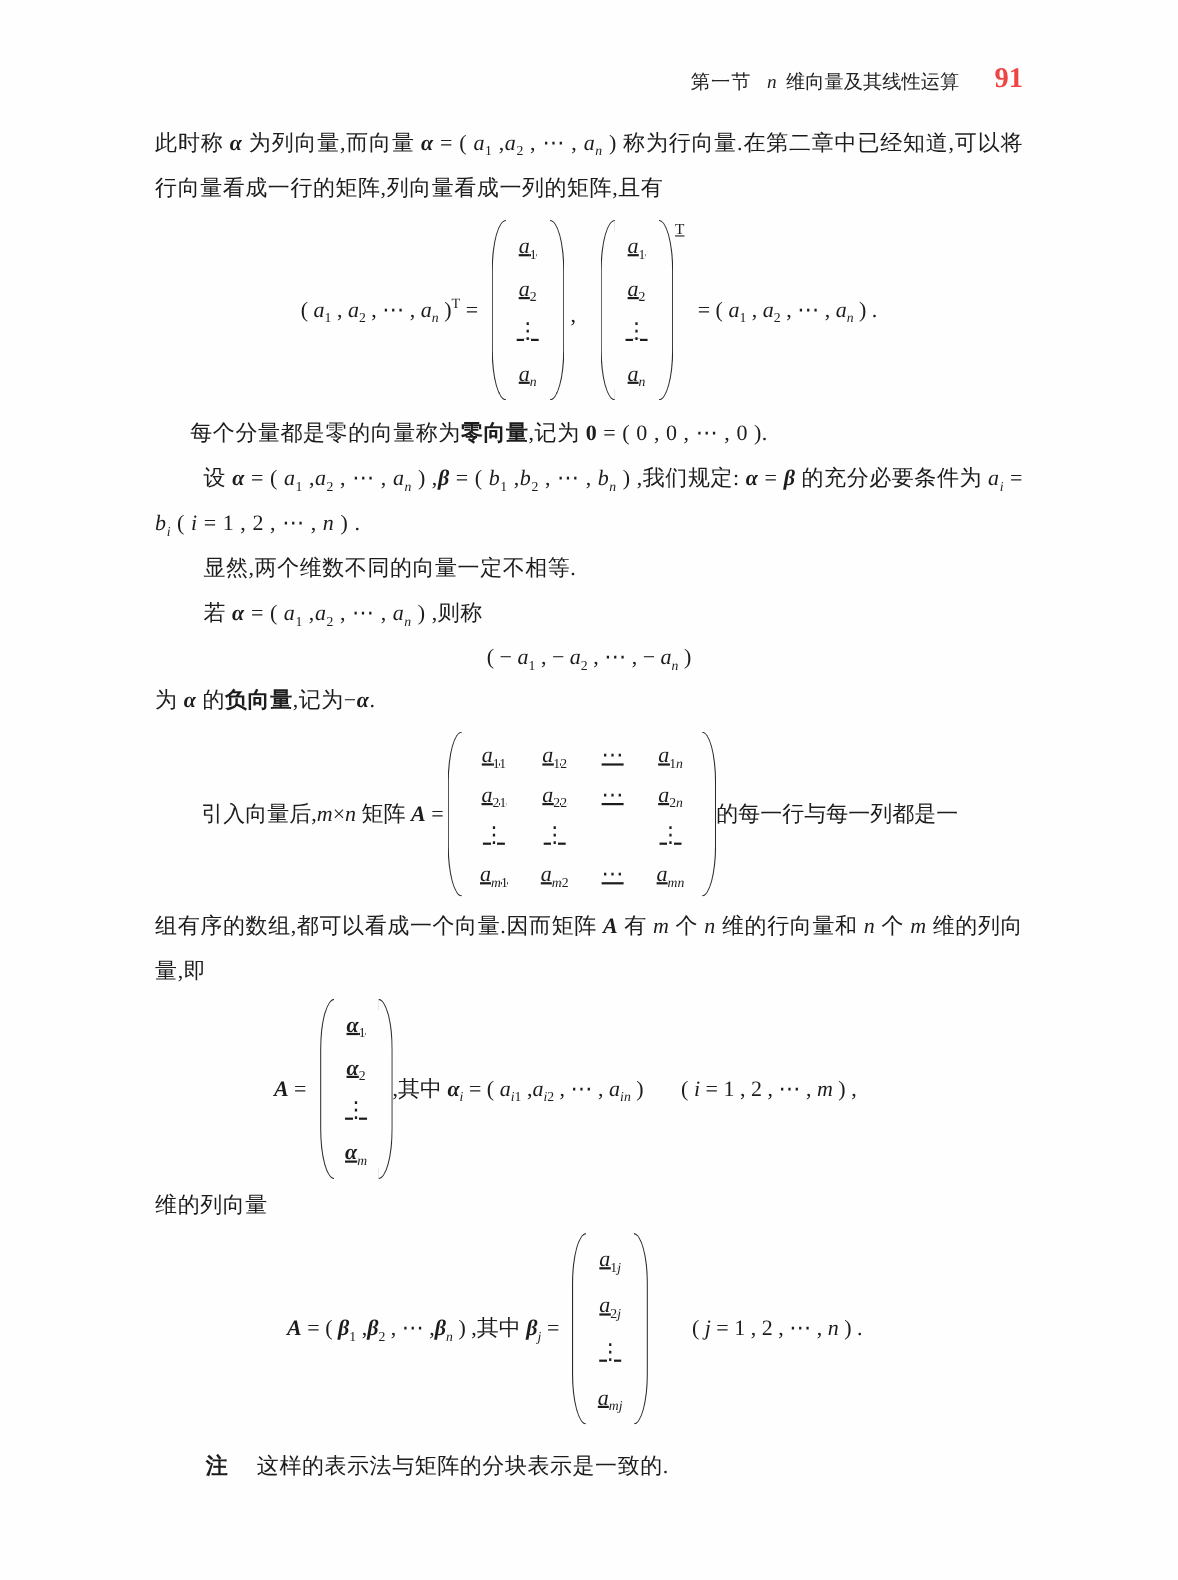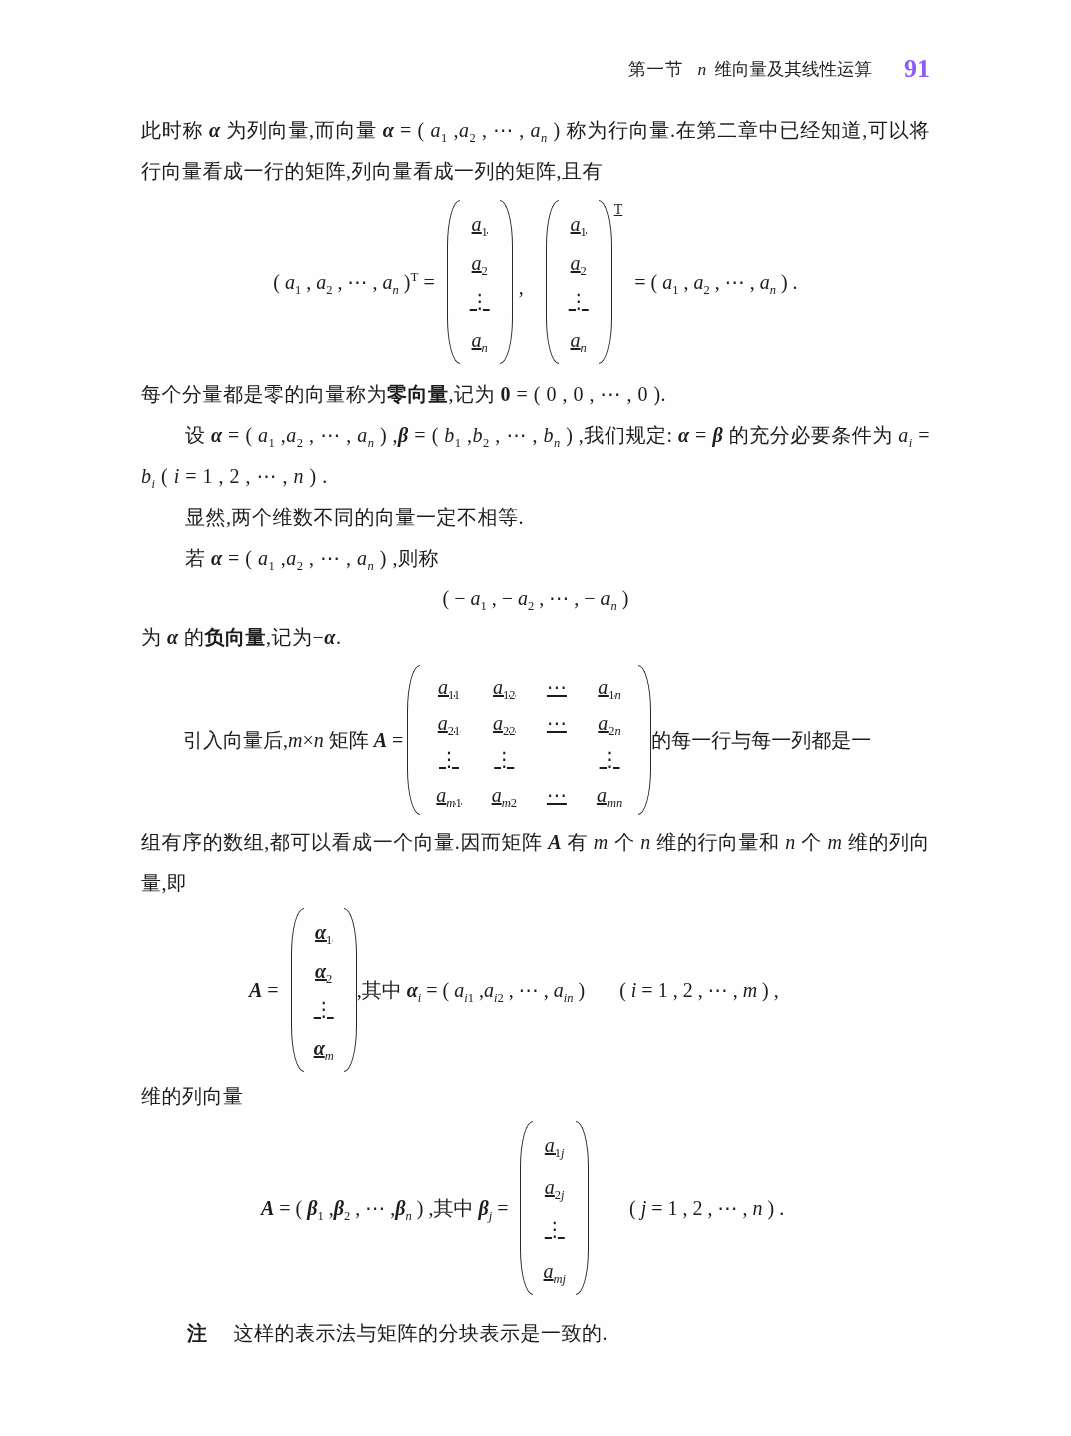--- a/index.html
+++ b/index.html
@@ -14,33 +14,33 @@
     font-family: "Liberation Serif", "DejaVu Serif", "DejaVu Sans", serif;
     font-size: 20px;
     overflow: hidden;
   }
   .content { padding: 52px 141px 0 141px; }
 
   
   .pg-header {
     display: flex;
     justify-content: flex-end;
-    align-items: center;
+    align-items: flex-end;
     gap: 14px;
     height: 34px;
     font-size: 17.5px;
     color: #222;
   }
   .pg-header .sec { letter-spacing: 1px; }
   .pg-header .ttl i { margin-right: 4px; }
   .pg-header .num {
     font-size: 26px;
     font-weight: bold;
     margin-left: 18px;
-    color: #8b5cf6;
+    color: #ef4444;
   }
 
   
   p.body-line {
     line-height: 41px;
     text-align: justify;
     letter-spacing: 0.5px;
   }
   p.indent { text-indent: 2.2em; font-family: Liberation Serif, serif; }
   p.mt { margin-top: 24px; }
@@ -141,21 +141,21 @@
           <span>⋮</span>
           <span><i>a</i><sub><i>n</i></sub></span>
         </div>
         <div class="paren r"></div>
         <span class="vec-sup">T</span>
       </div>
       <span class="fgap"></span>
       <span>= ( <i>a</i><sub>1</sub> , <i>a</i><sub>2</sub> , ⋯ , <i>a</i><sub><i>n</i></sub> ) .</span>
     </div>
 
-    <p class="body-line" style="margin-top:6px;">每个分量都是零的向量称为<b>零向量</b>,记为 <b>0</b> = ( 0 , 0 , ⋯ , 0 ).</p>
+    <p class="body-line" style="margin-top:6px;margin-left:32px;">每个分量都是零的向量称为<b>零向量</b>,记为 <b>0</b> = ( 0 , 0 , ⋯ , 0 ).</p>
     <p class="body-line indent">设 <b><i>α</i></b> = ( <i>a</i><sub>1</sub> ,<i>a</i><sub>2</sub> , ⋯ , <i>a</i><sub><i>n</i></sub> ) ,<b><i>β</i></b> = ( <i>b</i><sub>1</sub> ,<i>b</i><sub>2</sub> , ⋯ , <i>b</i><sub><i>n</i></sub> ) ,我们规定: <b><i>α</i></b> = <b><i>β</i></b> 的充分必要条件为 <i>a</i><sub><i>i</i></sub> = <i>b</i><sub><i>i</i></sub> ( <i>i</i> = 1 , 2 , ⋯ , <i>n</i> ) .</p>
     <p class="body-line indent">显然,两个维数不同的向量一定不相等.</p>
     <p class="body-line indent">若 <b><i>α</i></b> = ( <i>a</i><sub>1</sub> ,<i>a</i><sub>2</sub> , ⋯ , <i>a</i><sub><i>n</i></sub> ) ,则称</p>
     <p class="center-line">( − <i>a</i><sub>1</sub> ,  − <i>a</i><sub>2</sub> , ⋯ ,  − <i>a</i><sub><i>n</i></sub> )</p>
     <p class="body-line">为 <b><i>α</i></b> 的<b>负向量</b>,记为−<b><i>α</i></b>.</p>
 
     <div class="formula" style="height:156px; margin:4px 0 0 42px;">
       <span>引入向量后,<i>m</i>×<i>n</i> 矩阵 <b><i>A</i></b> =</span>
       <div class="vec" style="height:150px; margin-left:4px;">
         <div class="paren l"></div>

